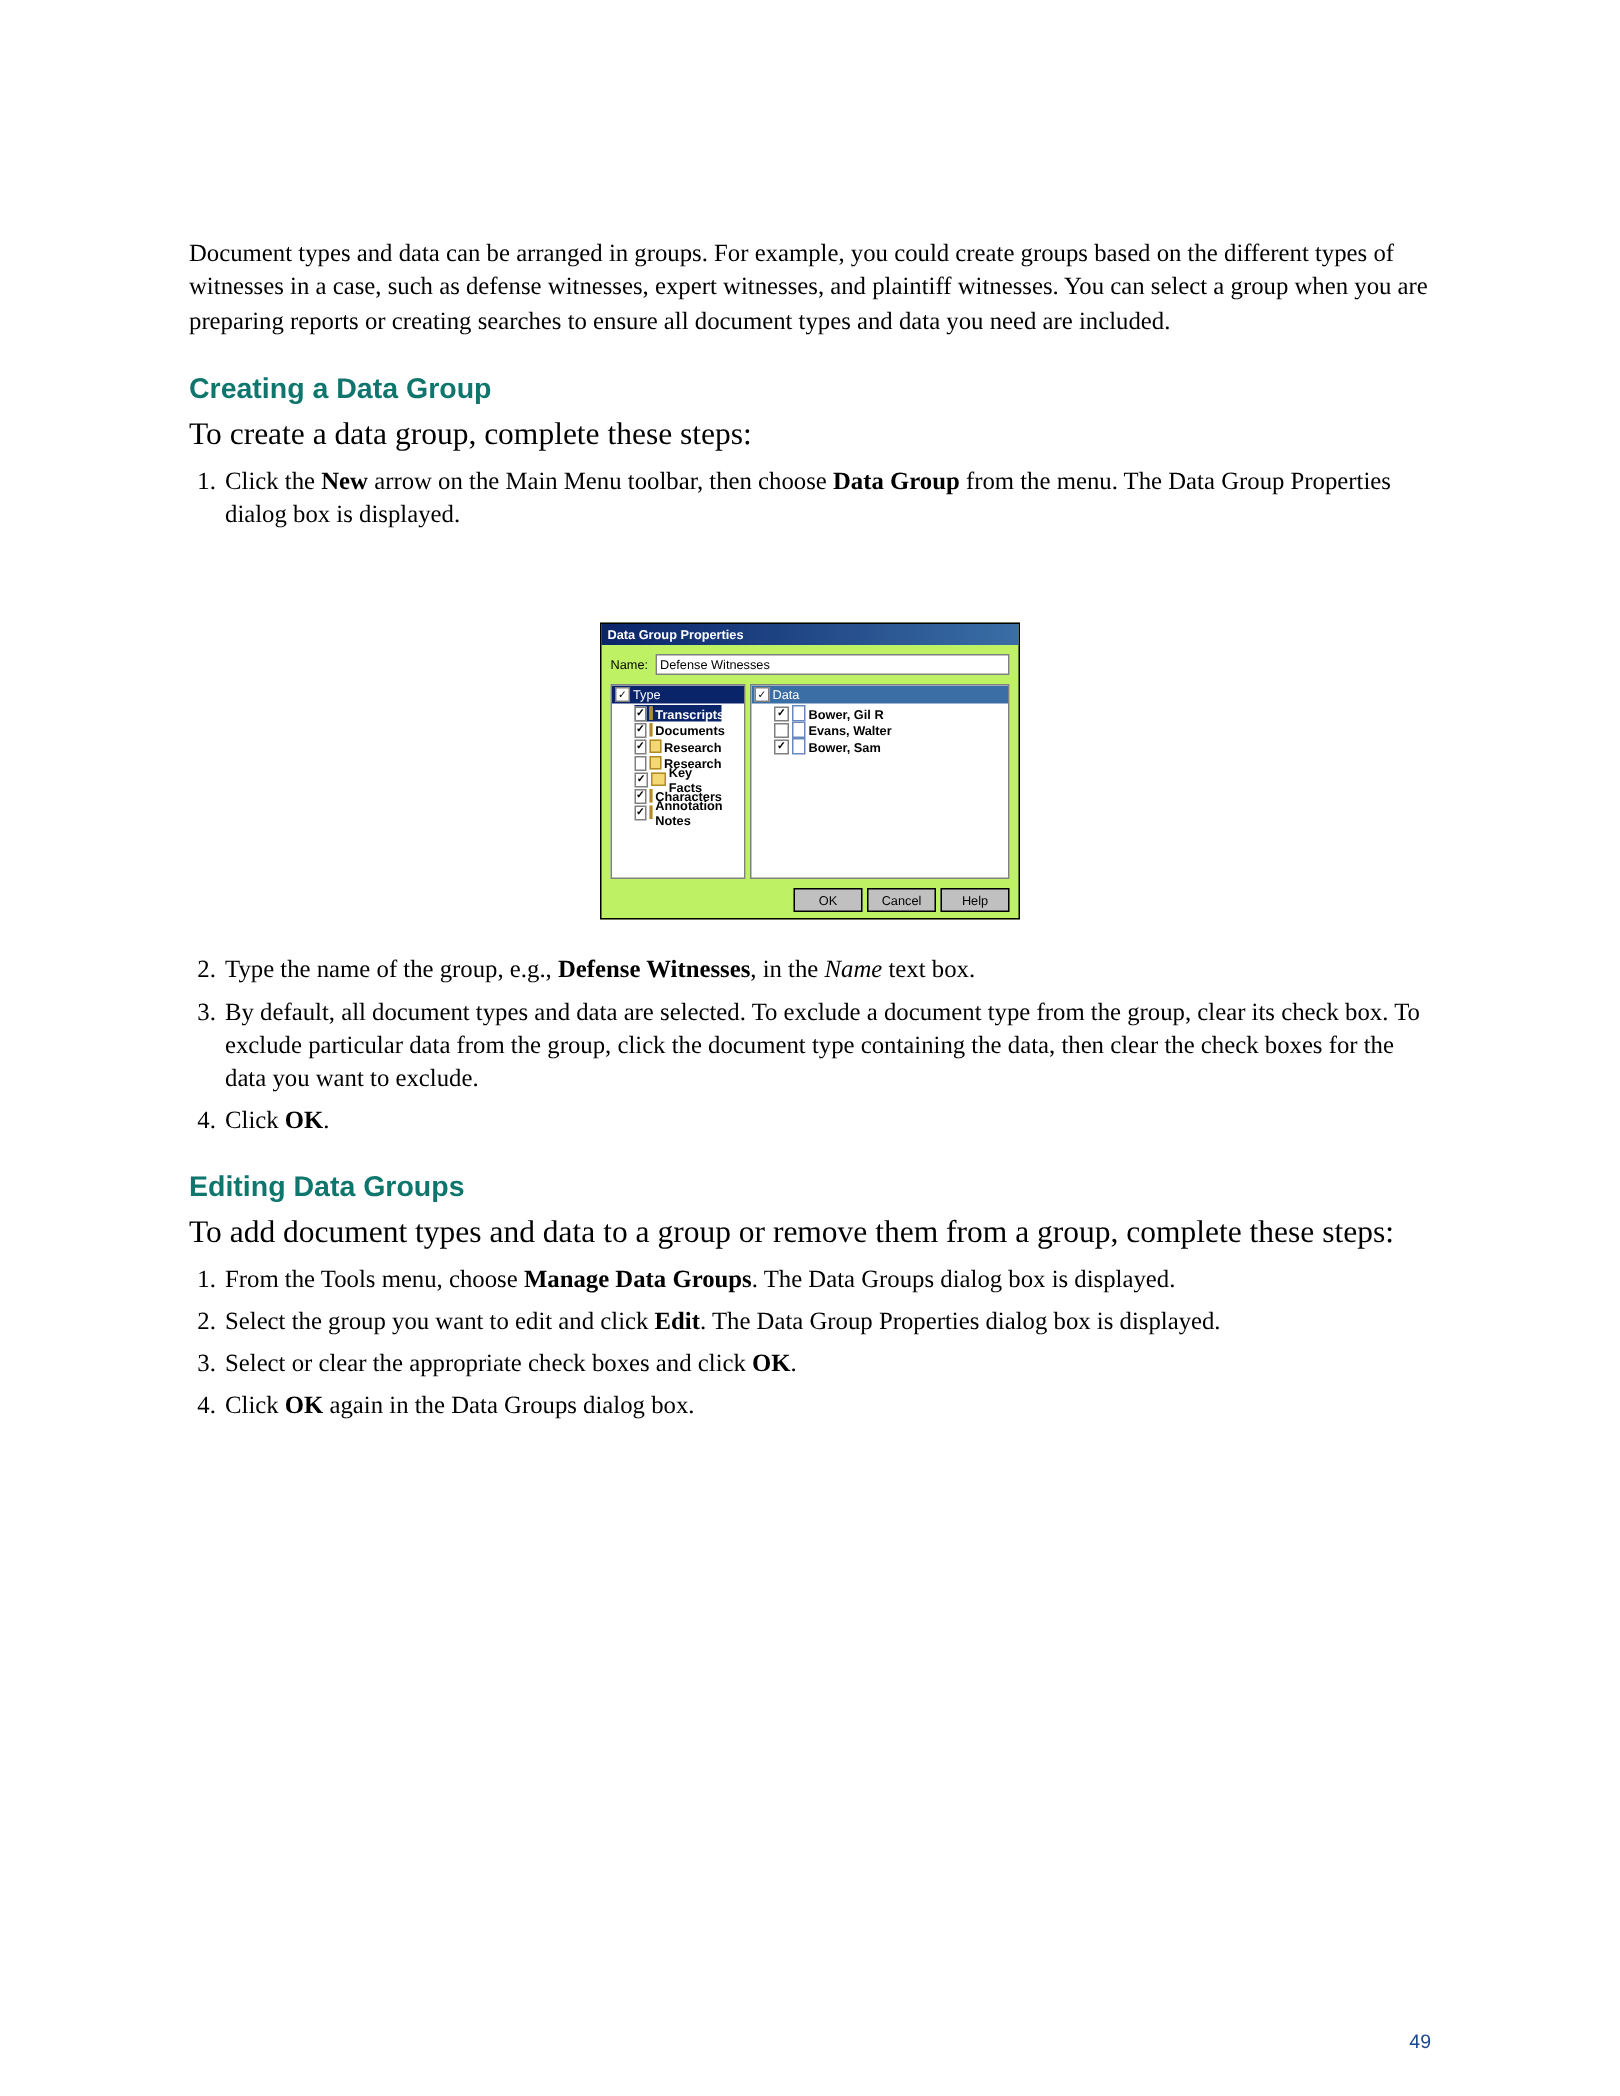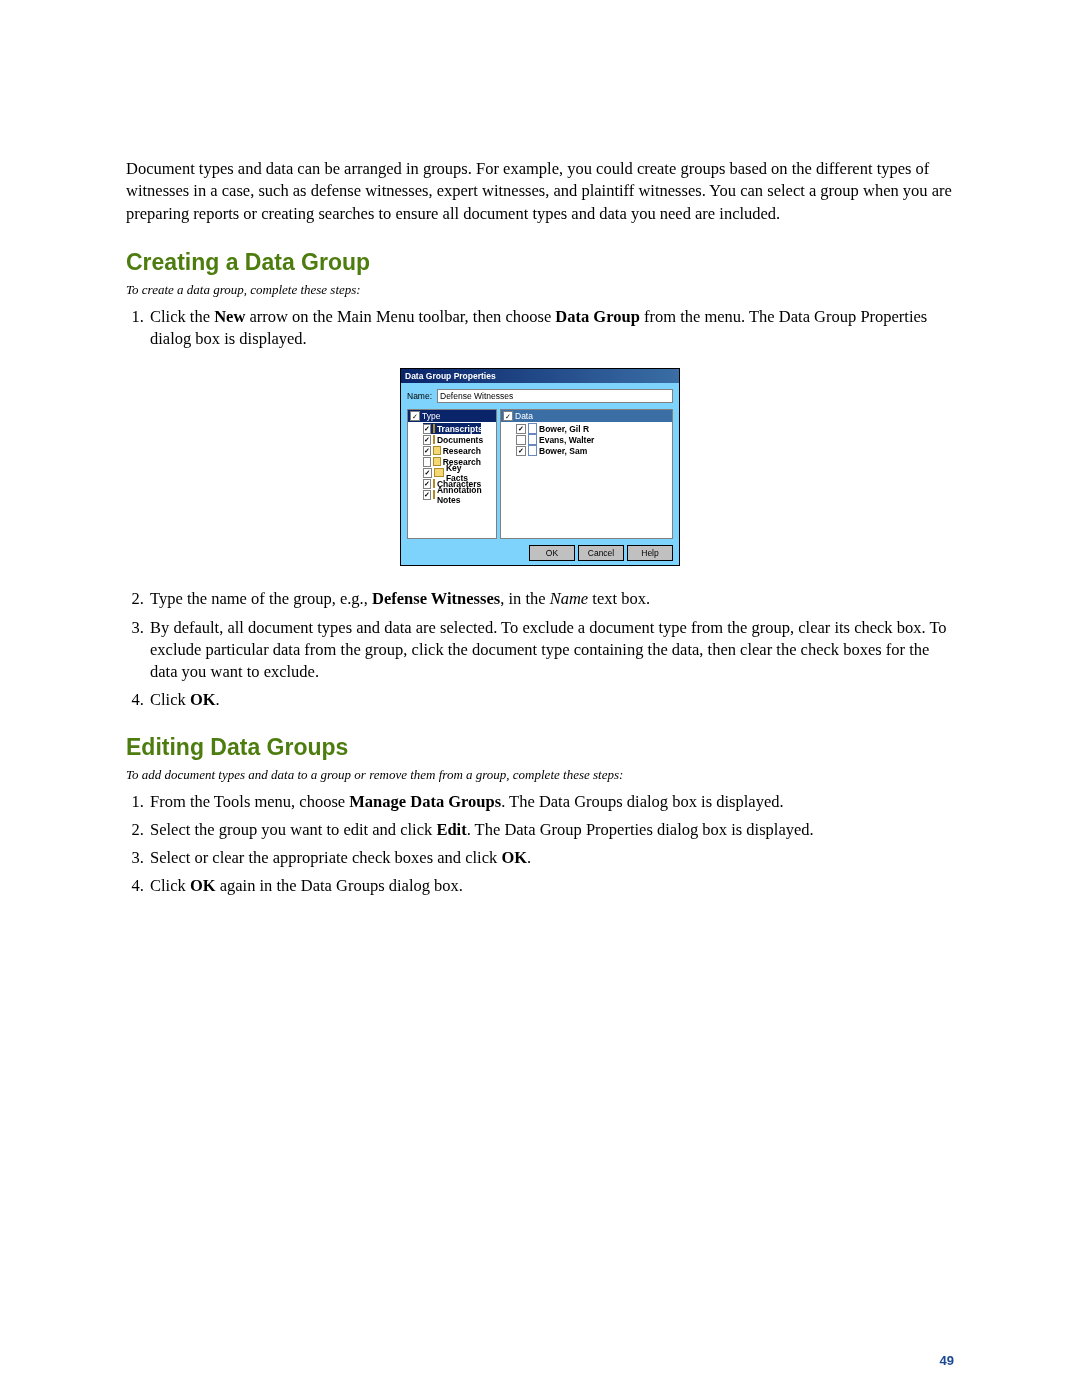--- a/index.html
+++ b/index.html
@@ -23,51 +23,51 @@
     color: #000;
   }
   p.intro {
     font-size: 16.5px;
     line-height: 1.35;
     margin: 0 0 24px 0;
   }
   h2.section {
     font-family: Arial, 'Segoe UI', sans-serif;
     font-weight: bold;
-    font-size: 23px;
-    color: #4d7c0f;
+    font-size: 19px;
+    color: #0f766e;
     margin: 22px 0 6px 0;
   }
   p.lead {
-    font-size: 13px;
+    font-size: 21px;
     margin: 0 0 8px 0;
-    font-style: italic;
   }
   ol {
     margin: 0 0 10px 0;
     padding-left: 22px;
     font-size: 16.5px;
     line-height: 1.35;
   }
   ol > li {
     margin-bottom: 6px;
     padding-left: 2px;
   }
   .dialog-wrap {
     display: flex;
     justify-content: center;
     margin: 18px 0 22px 0;
   }
   
   .dgp-dialog {
     width: 278px;
-    background: #7dd3fc;
+    background: #bef264;
     border: 1px solid #000;
     font-family: Tahoma, Arial, sans-serif;
     font-size: 8.5px;
+    margin-top: 43px;
   }
   .dgp-title {
     background: linear-gradient(to right, #0a246a, #3a6ea5);
     color: #fff;
     font-weight: bold;
     padding: 2px 4px;
   }
   .dgp-body {
     padding: 6px 6px 4px 6px;
   }
@@ -168,21 +168,21 @@
     background: #c0c0c0;
     border: 1px solid #000;
     padding: 0;
   }
   .page-number {
     position: absolute;
     right: 126px;
     bottom: 50px;
     color: #194791;
     font-family: Arial, sans-serif;
-    font-weight: bold;
+    font-weight: normal;
     font-size: 13px;
     text-align: right;
   }
 </style>
 </head>
 <body>
 
 <div class="page">
 
 

